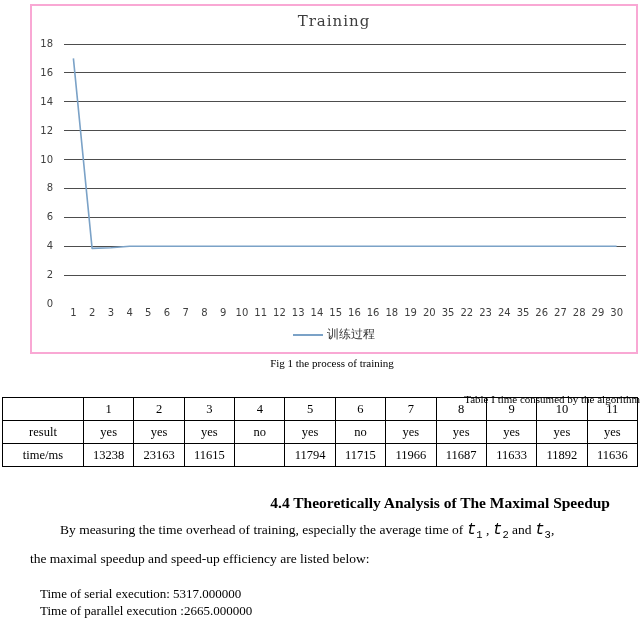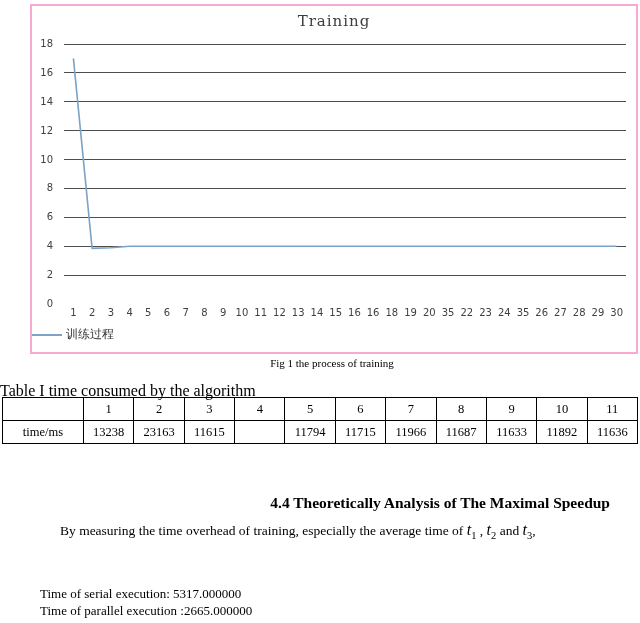--- a/index.html
+++ b/index.html
@@ -12,47 +12,47 @@
   .fig-title{position:absolute;top:6px;left:0;width:100%;text-align:center;
              font-family:"DejaVu Serif",serif;font-size:15px;color:#3d3d3d;
              letter-spacing:1px;}
   .plot-svg{position:absolute;left:32px;top:38px;}
   .ylabels{position:absolute;left:0;top:38px;width:28px;height:260px;}
   .ylab{position:absolute;right:7px;font-family:"DejaVu Sans",sans-serif;
         font-size:10px;color:#404040;line-height:12px;}
   .xlabels{position:absolute;left:32px;top:301px;width:562px;display:flex;}
   .xlab{flex:1;text-align:center;font-family:"DejaVu Sans",sans-serif;
         font-size:10px;color:#404040;}
-  .legend{position:absolute;left:0;top:320px;width:100%;
+  .legend{position:absolute;left:0;top:320px;width:100%;text-align:center;
           font-family:"DejaVu Sans",sans-serif;font-size:12px;color:#333;}
   .legend-line{display:inline-block;width:30px;height:0;border-top:2px solid #7ba2c7;
                vertical-align:middle;margin-right:4px;}
   .legend-text{vertical-align:middle;}
 
   
   .fig-caption{position:absolute;top:357px;left:12px;width:100%;text-align:center;
                font-size:11px;}
-  .table-caption{position:absolute;top:382px;left:0;width:100%;text-align:left;
-                 font-size:16px;}
+  .table-caption{position:absolute;top:393px;left:0;width:100%;text-align:right;
+                 font-size:11px;}
 
   
   table.data-table{position:absolute;top:397px;left:2px;width:636px;
                    border-collapse:collapse;table-layout:fixed;}
   table.data-table td{border:1px solid #000;text-align:center;
                       font-size:12.5px;padding:3px 1px;height:16px;
                       overflow:hidden;white-space:nowrap;}
   table.data-table td.rowlabel{width:78px;}
 
   
   .section-heading{position:absolute;top:494px;left:30px;width:580px;
                    font-size:15.5px;font-weight:bold;text-align:right;}
   .para{position:absolute;top:518px;left:30px;width:588px;
         font-size:13.5px;line-height:24px;text-indent:30px;}
   .para .cont{text-indent:0;}
-  .mathvar{font-family:Liberation Serif, serif;font-style:italic;font-size:16px;}
+  .mathvar{font-family:Liberation Mono, monospace;font-style:italic;font-size:16px;}
   .mathvar sub{font-style:normal;font-size:10.5px;}
   .result-lines{position:absolute;top:585px;left:40px;width:580px;
                 font-size:13px;line-height:17px;}
 </style>
 </head>
 <body>
 
 <div class="figure-box">
   <div class="fig-title">Training</div>
   <div class="ylabels" id="ylabels">
@@ -130,38 +130,53 @@
         <td class="">4</td>
         <td class="">5</td>
         <td class="">6</td>
         <td class="">7</td>
         <td class="">8</td>
         <td class="">9</td>
         <td class="">10</td>
         <td class="">11</td>
       </tr>
       <tr>
+        <td class="rowlabel">result</td>
+        <td>yes</td>
+        <td>yes</td>
+        <td>yes</td>
+        <td>no</td>
+        <td>yes</td>
+        <td>no</td>
+        <td>yes</td>
+        <td>yes</td>
+        <td>yes</td>
+        <td>yes</td>
+        <td>yes</td>
+      </tr>
+      <tr>
         <td class="rowlabel">time/ms</td>
         <td>13238</td>
         <td>23163</td>
         <td>11615</td>
         <td></td>
         <td>11794</td>
         <td>11715</td>
         <td>11966</td>
         <td>11687</td>
         <td>11633</td>
         <td>11892</td>
         <td>11636</td>
       </tr>
     </tbody>
 </table>
 
 <div class="section-heading">4.4 Theoretically Analysis of The Maximal Speedup</div>
 
 <div class="para">
   <span>By measuring the time overhead of training, especially the average time of </span><span class="mathvar"><span>t</span><sub>1</sub></span><span> , </span><span class="mathvar"><span>t</span><sub>2</sub></span><span> and </span><span class="mathvar"><span>t</span><sub>3</sub></span><span>,</span><br>
+  <span class="cont">the maximal speedup and speed-up efficiency are listed below:</span>
 </div>
 
 <div class="result-lines" id="result-lines">
     <div class="result-line">Time of serial execution: 5317.000000</div>
     <div class="result-line">Time of parallel execution :2665.000000</div>
   </div>
 
 </body></html>

